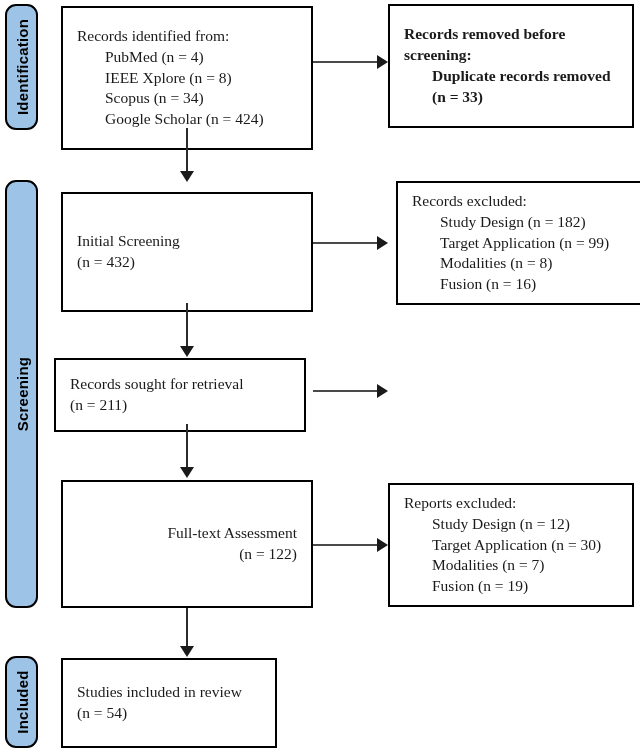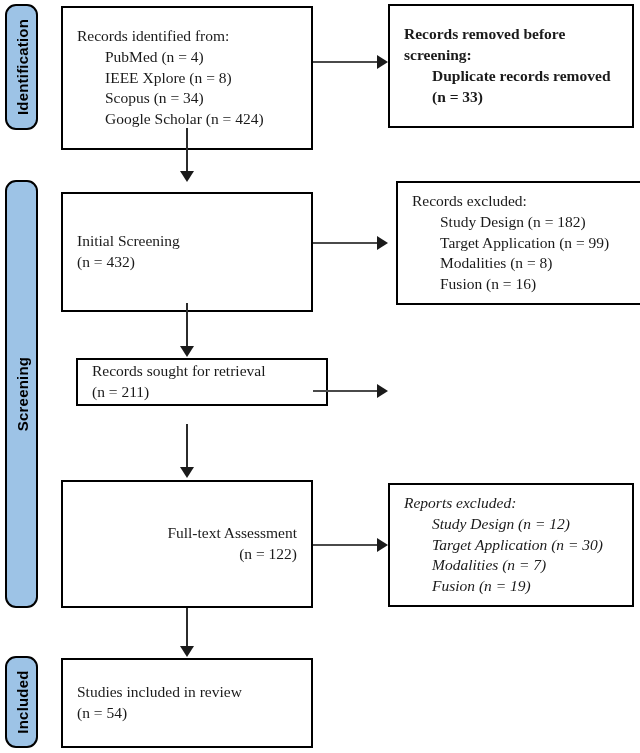--- a/index.html
+++ b/index.html
@@ -136,49 +136,49 @@
     <div class="line indent">Modalities (n = 8)</div>
     <div class="line indent">Fusion (n = 16)</div>
   </div>
 
   <div class="hline" style="left:313px; top:242px; width:64px;"></div>
   <div class="arrow-right" style="left:377px; top:236px;"></div>
 
   <div class="vline" style="left:186px; top:303px; width:2px; height:44px;"></div>
   <div class="arrow-down" style="left:180px; top:346px;"></div>
 
-  <div class="pbox" style="left:76px; top:358px; width:252px; height:48px;">
+  <div class="pbox" style="left:54px; top:358px; width:252px; height:74px;">
     <div class="line">Records sought for retrieval</div>
     <div class="line">(n = 211)</div>
   </div>
 
 
   <div class="hline" style="left:313px; top:390px; width:64px;"></div>
   <div class="arrow-right" style="left:377px; top:384px;"></div>
 
   <div class="vline" style="left:186px; top:424px; width:2px; height:44px;"></div>
   <div class="arrow-down" style="left:180px; top:467px;"></div>
 
   <div class="pbox" style="left:61px; top:480px; width:252px; height:128px;align-items:flex-end;">
     <div class="line">Full-text Assessment</div>
     <div class="line">(n = 122)</div>
   </div>
 
-  <div class="pbox" style="left:388px; top:483px; width:246px; height:124px;font-style:italic;">
+  <div class="pbox" style="left:388px; top:483px; width:246px; height:124px;">
     <div class="line">Reports excluded:</div>
     <div class="line indent">Study Design (n = 12)</div>
     <div class="line indent">Target Application (n = 30)</div>
     <div class="line indent">Modalities (n = 7)</div>
     <div class="line indent">Fusion (n = 19)</div>
   </div>
 
   <div class="hline" style="left:313px; top:544px; width:64px;"></div>
   <div class="arrow-right" style="left:377px; top:538px;"></div>
 
   <div class="vline" style="left:186px; top:608px; width:2px; height:39px;"></div>
   <div class="arrow-down" style="left:180px; top:646px;"></div>
 
-  <div class="pbox" style="left:61px; top:658px; width:252px; height:90px;">
+  <div class="pbox" style="left:61px; top:658px; width:216px; height:90px;">
     <div class="line">Studies included in review</div>
     <div class="line">(n = 54)</div>
   </div>
 
 </div>
 
 </body></html>

